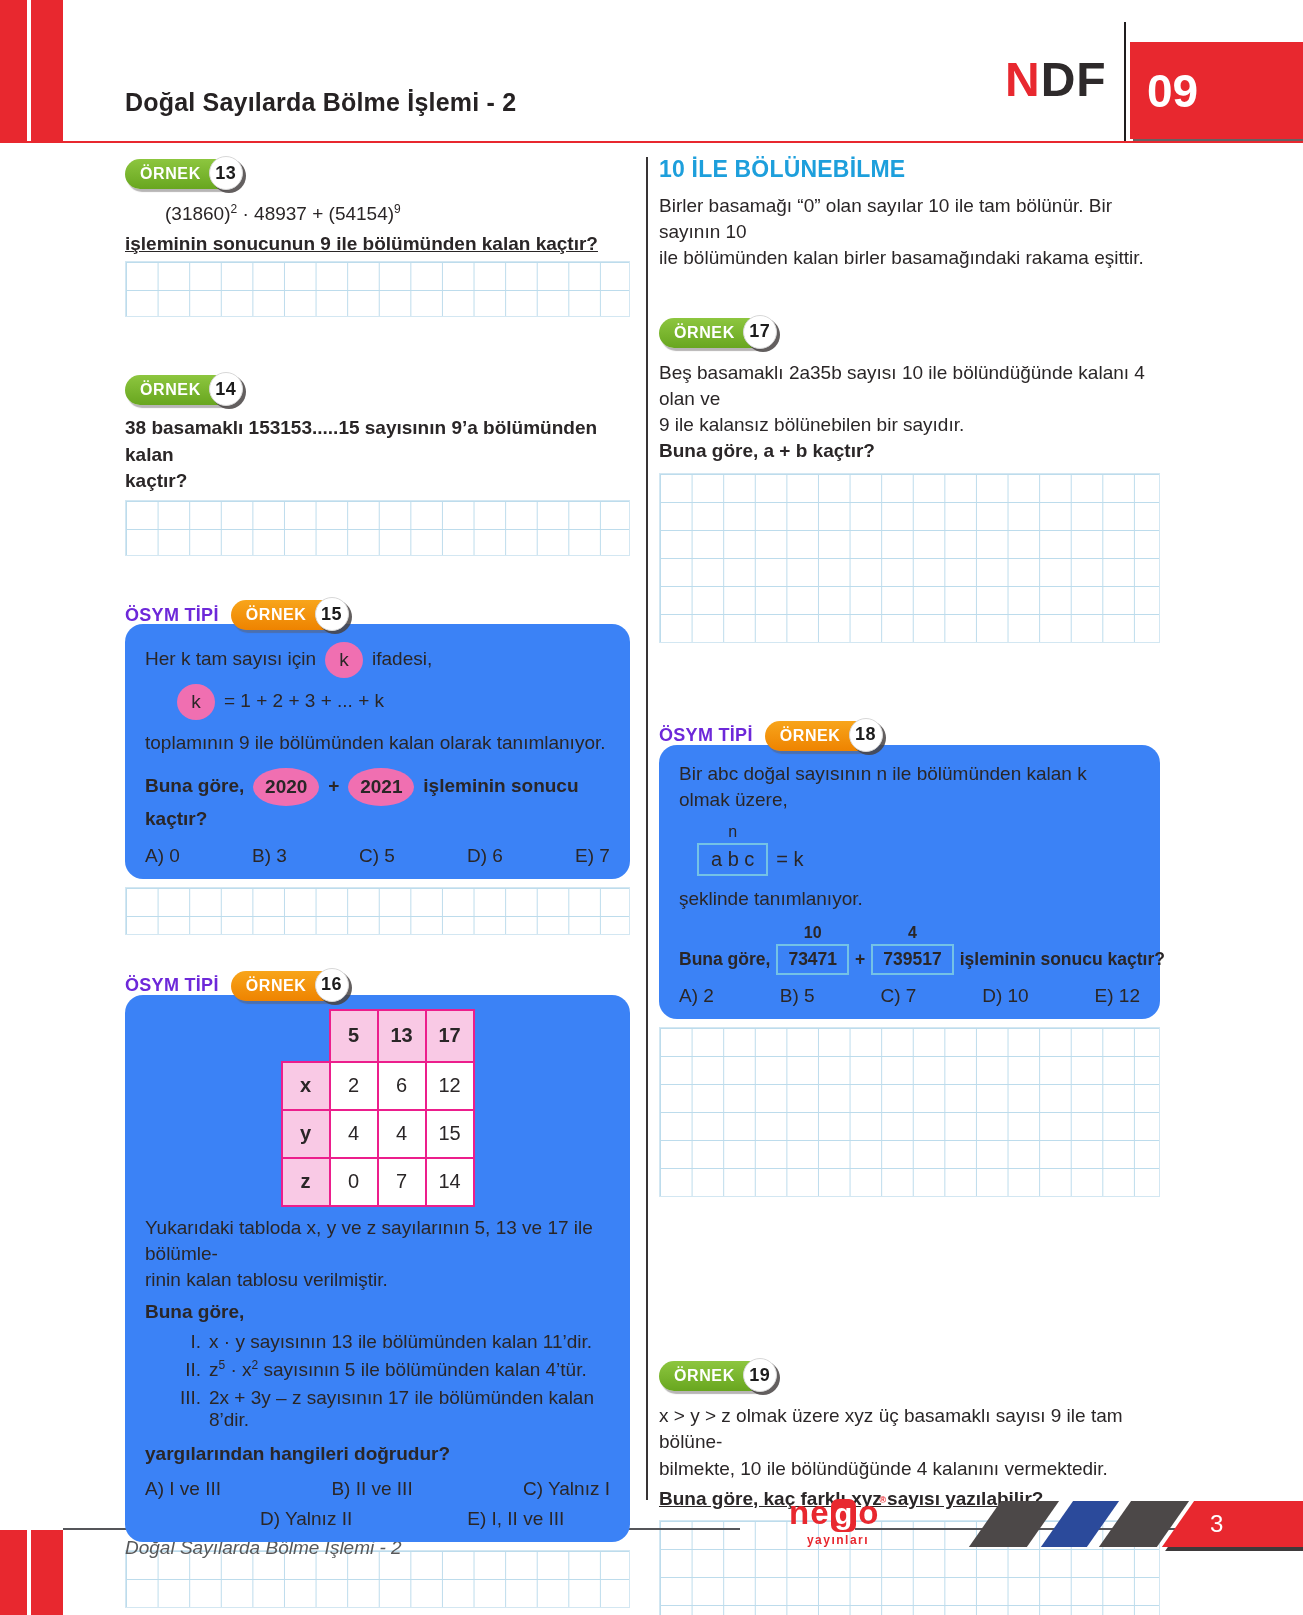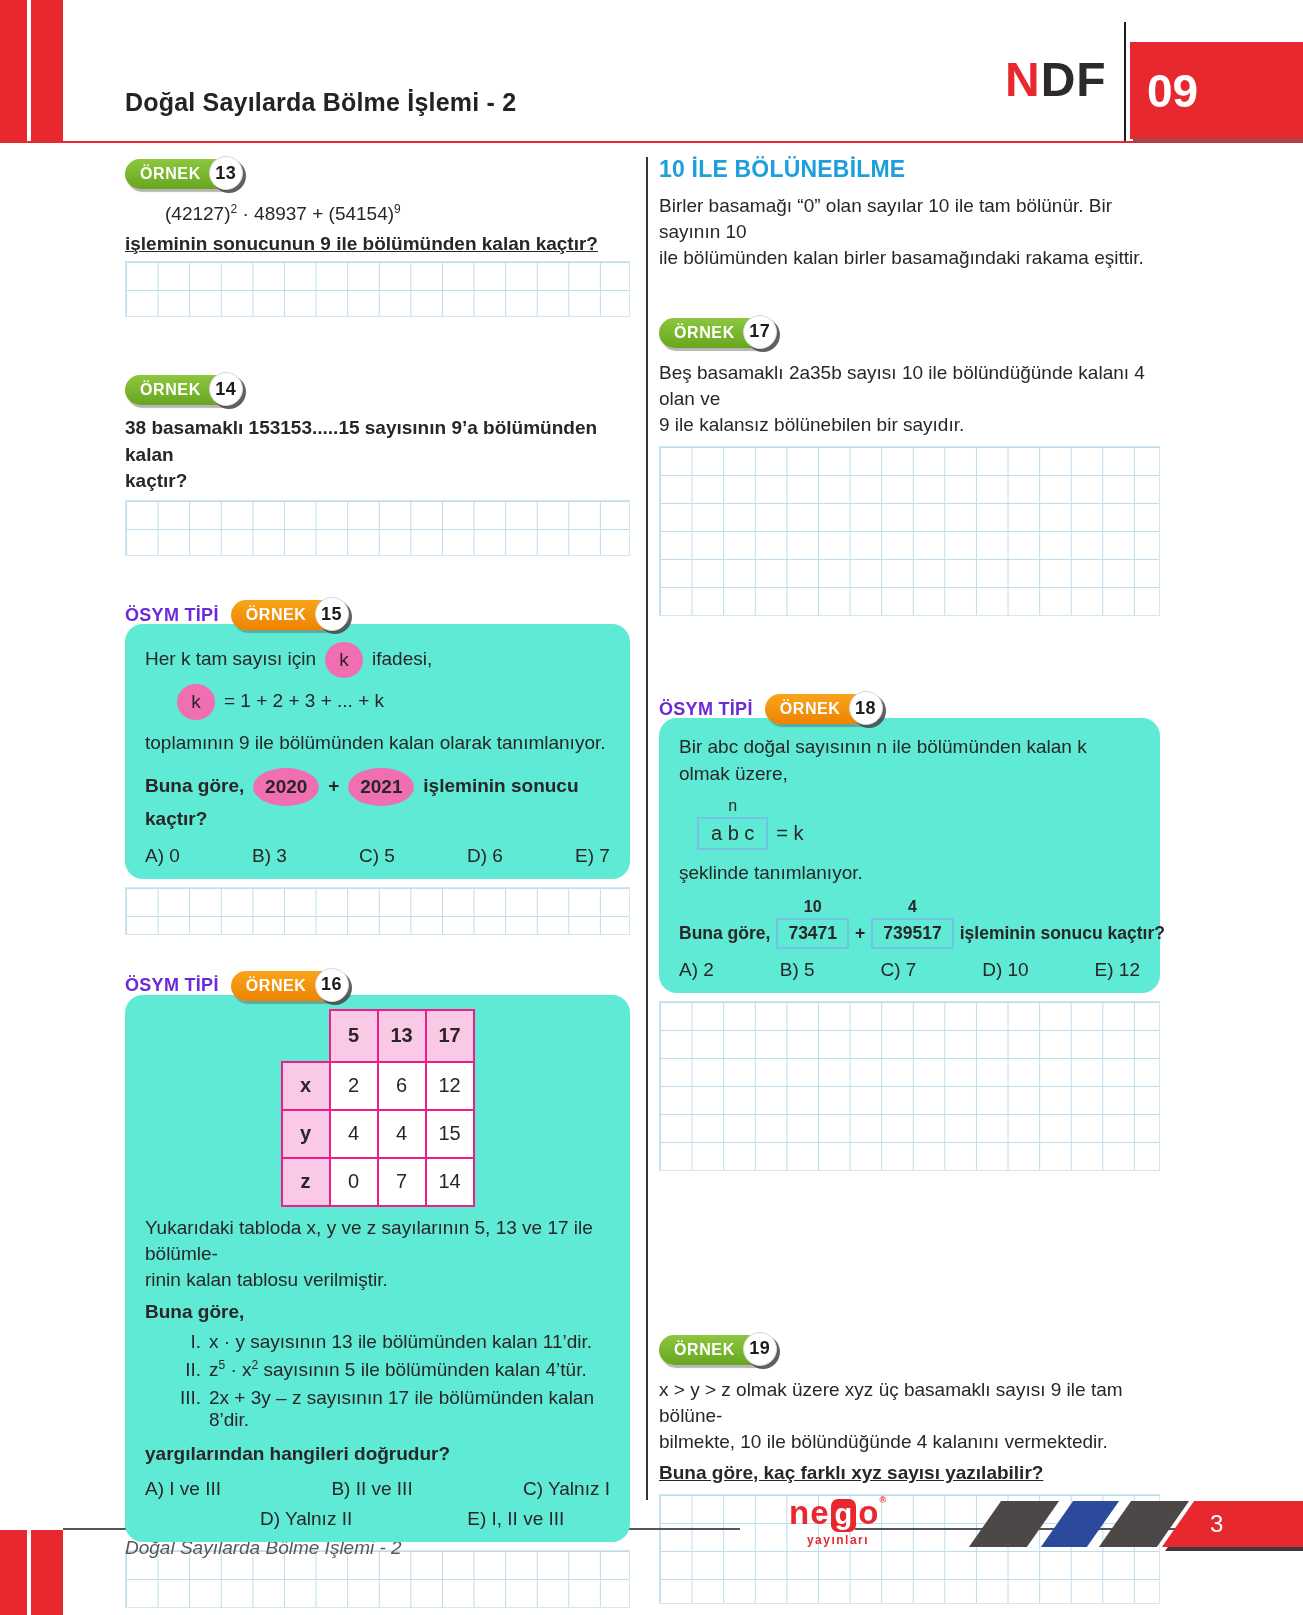--- a/index.html
+++ b/index.html
@@ -46,21 +46,21 @@
   sup{font-size:12px;line-height:0;}
 
   
   .grid{background-image:linear-gradient(to right,#bddcec 1px,transparent 1px),
                          linear-gradient(to bottom,#bddcec 1px,transparent 1px);
         background-size:31.6px 28px;border:1px solid #d3e7f2;box-sizing:border-box;}
   .g56{height:56px;}  .g48{height:48px;}  .g58{height:58px;}
   .g170{height:170px;} .g110{height:110px;}
 
   
-  .peach{background:#5eead4;border-radius:18px;padding:12px 20px;box-sizing:border-box;position:relative;z-index:1;}
+  .peach{background:#3b82f6;border-radius:18px;padding:12px 20px;box-sizing:border-box;position:relative;z-index:1;}
 
   .pink-circle{display:inline-flex;align-items:center;justify-content:center;width:38px;height:36px;
                border-radius:50%;background:#f06fb1;margin:0 9px;font-size:19px;vertical-align:middle;}
   .pink-ellipse{display:inline-flex;align-items:center;justify-content:center;min-width:66px;height:38px;
                 border-radius:50%;background:#f06fb1;margin:0 9px;font-weight:bold;font-size:19px;vertical-align:middle;}
 
   .opt-row{display:flex;justify-content:space-between;font-size:19px;margin-top:12px;}
   .opt-row2{display:flex;font-size:19px;margin-top:8px;}
   .opt-row2 .o1{margin-left:115px;} .opt-row2 .o2{margin-left:115px;}
 
@@ -128,21 +128,21 @@
 
   <div class="col col-left">
 
     <div class="badge-row" style="margin-top:4px;">
       <span class="badge green">
         <span>ÖRNEK</span>
         <span class="num">13</span>
       </span>
     </div>
     <div class="text mt12" style="padding-left:40px;">
-      <span>(42127)</span><sup>2</sup><span> · 48937 + </span><span>(54154)</span><sup>9</sup>
+      <span>(31860)</span><sup>2</sup><span> · 48937 + </span><span>(54154)</span><sup>9</sup>
     </div>
     <div class="text bold mt4">işleminin sonucunun 9 ile bölümünden kalan kaçtır?</div>
     <div class="grid g56 mt4"></div>
 
     <div class="badge-row" style="margin-top:58px;">
       <span class="badge green">
         <span>ÖRNEK</span>
         <span class="num">14</span>
       </span>
     </div>
@@ -258,20 +258,21 @@
     <div class="badge-row" style="margin-top:46px;">
       <span class="badge green">
         <span>ÖRNEK</span>
         <span class="num">17</span>
       </span>
     </div>
     <div class="text mt12">
       <span style="display:block;">Beş basamaklı 2a35b sayısı 10 ile bölündüğünde kalanı 4 olan ve</span>
       <span style="display:block;">9 ile kalansız bölünebilen bir sayıdır.</span>
     </div>
+    <div class="text bold">Buna göre, a + b kaçtır?</div>
     <div class="grid g170 mt8"></div>
 
     <div class="badge-row" style="margin-top:78px;">
       <span class="osym-label">ÖSYM TİPİ</span>
       <span class="badge orange">
         <span>ÖRNEK</span>
         <span class="num">18</span>
       </span>
     </div>
     <div class="peach" style="margin-top:-6px;">

